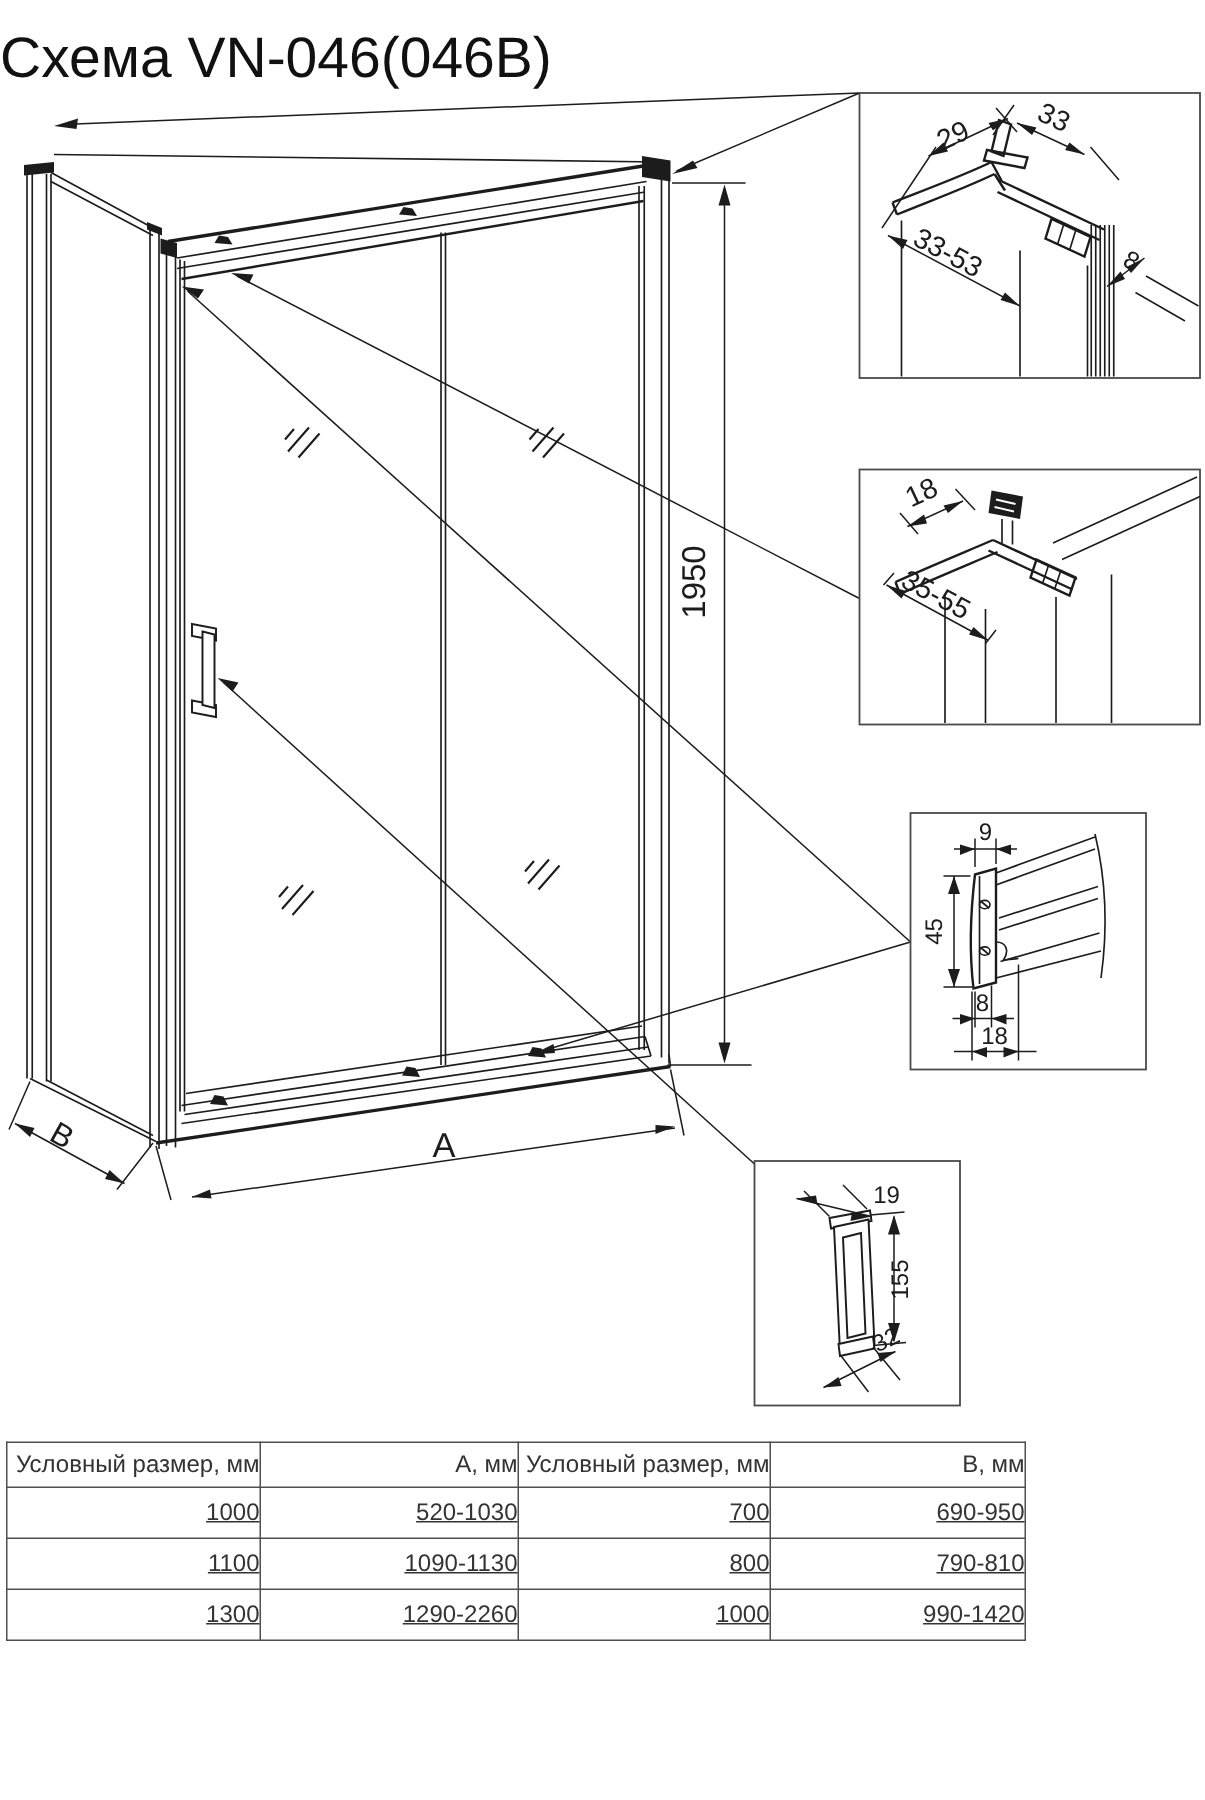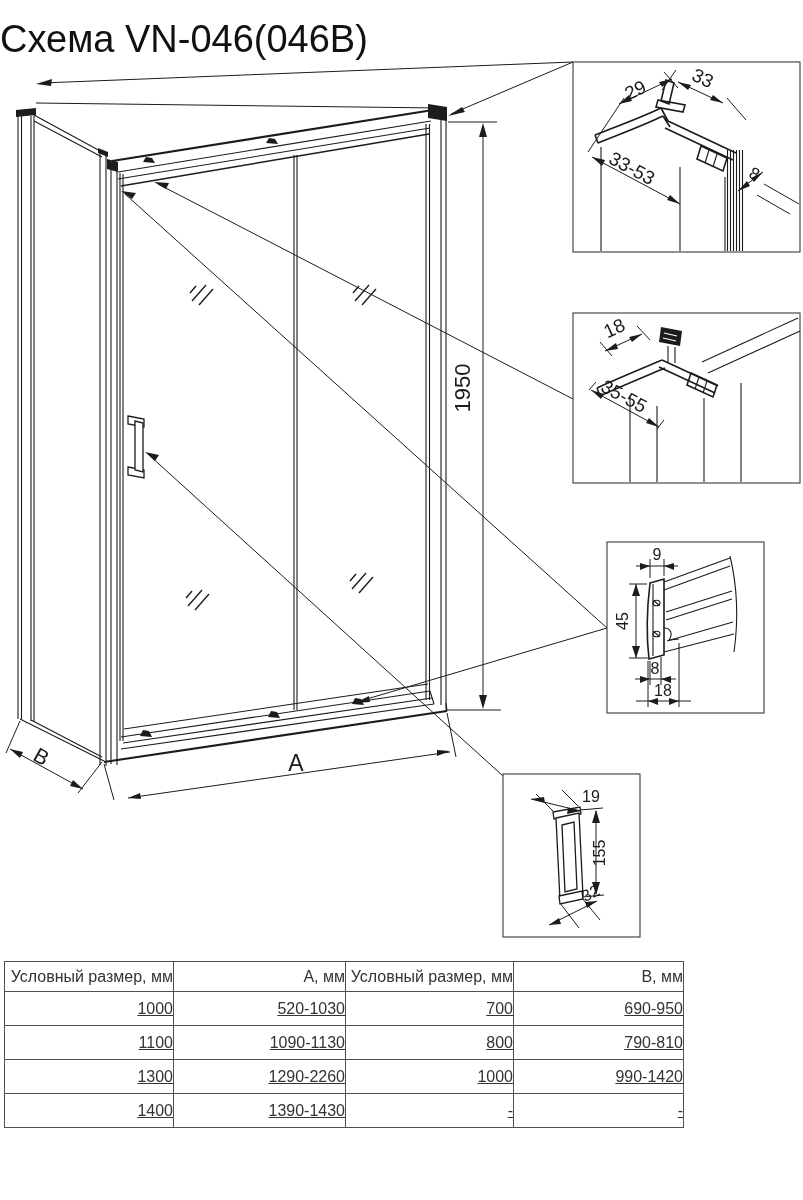--- a/index.html
+++ b/index.html
@@ -245,21 +245,15 @@
       <td>1090-1130</td>
       <td>800</td>
       <td>790-810</td>
     </tr>
     <tr>
       <td>1300</td>
       <td>1290-2260</td>
       <td>1000</td>
       <td>990-1420</td>
     </tr>
-    <tr>
-      <td>1400</td>
-      <td>1390-1430</td>
-      <td>-</td>
-      <td>-</td>
-    </tr>
   </tbody>
     </table>
 </div>
 
 </body></html>

